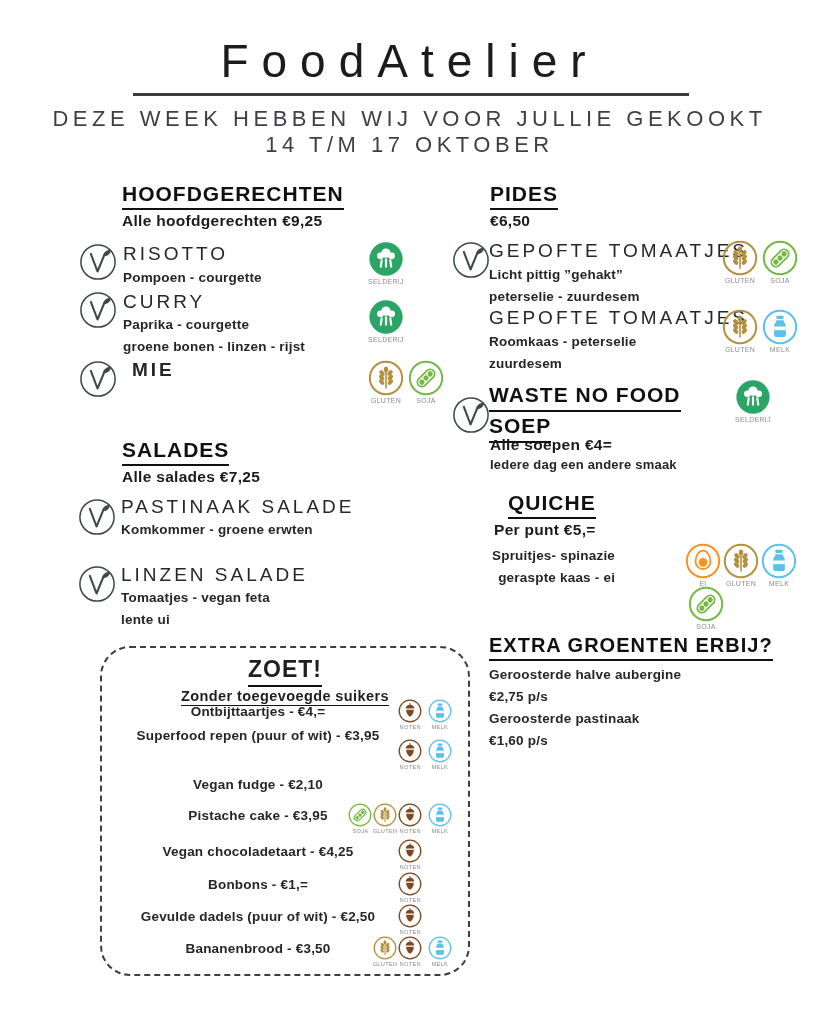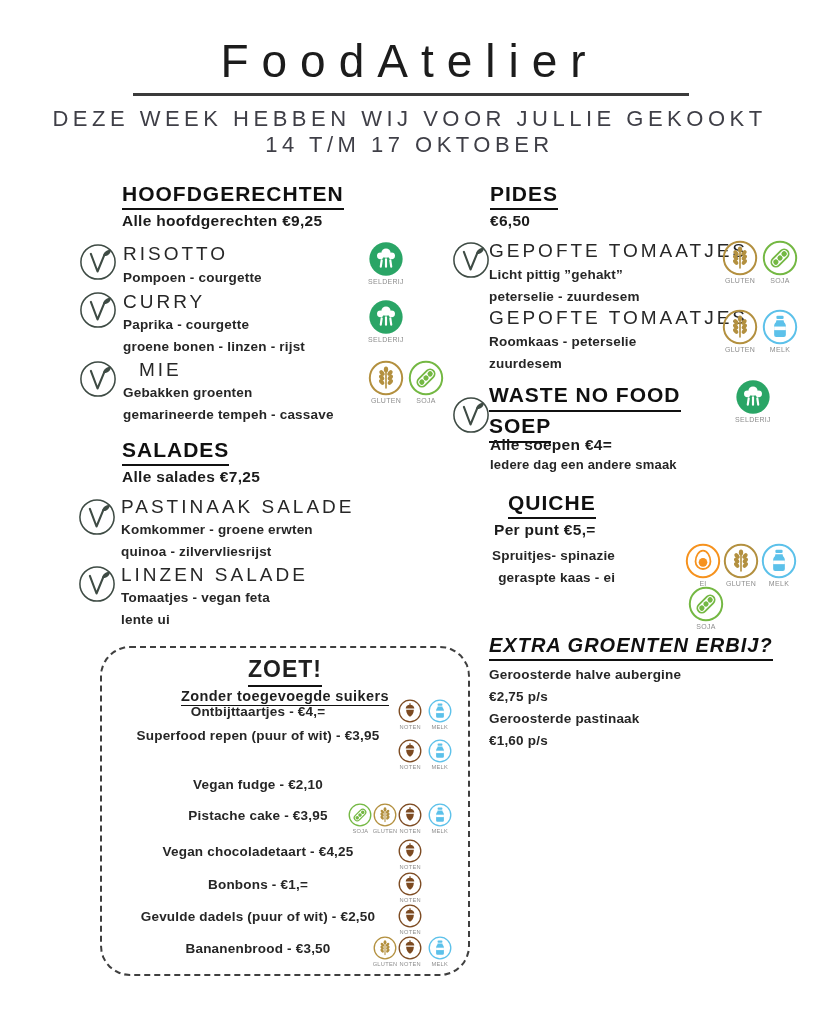--- a/index.html
+++ b/index.html
@@ -111,25 +111,21 @@
     <span class="blbl">SELDERIJ</span>
   </div>
 
   <span class="abs vicon" style="left:79px;top:360px;">
   <svg viewBox="0 0 40 40" xmlns="http://www.w3.org/2000/svg">
     <circle cx="20" cy="20" r="18" fill="none" stroke="#3e4b44" stroke-width="1.6"></circle>
     <path d="M12.5 11.5 L19.5 30 L26.5 13" fill="none" stroke="#3e4b44" stroke-width="2.2" stroke-linecap="round" stroke-linejoin="round"></path>
     <path d="M25.2 13.6 C26 8.8 30.5 6.8 33.6 7.4 C33.3 11.6 29.6 14.6 25.2 13.6 Z" fill="#3e4b44"></path>
   </svg>
 </span>
-  <div class="abs item-title" style="left:139px;top:359px;">MIE</div>
-  <div class="abs item-desc" style="left:123px;top:382px;">
-    <div>Gebakken groenten</div>
-    <div>gemarineerde tempeh - cassave</div>
-  </div>
+  <div class="abs item-title" style="left:132px;top:359px;font-weight:bold;">MIE</div>
   <div class="abs badges" style="left:366px;top:360px;">
     <span class="badge">
       <span class="bicon">
   <svg viewBox="0 0 40 40" xmlns="http://www.w3.org/2000/svg">
     <circle cx="20" cy="20" r="18" fill="none" stroke="#b3903f" stroke-width="2.2"></circle>
     <g fill="#b3903f">
       <ellipse cx="20" cy="10.5" rx="2.4" ry="3.4"></ellipse>
       <ellipse cx="15.6" cy="14.5" rx="2.3" ry="3.6" transform="rotate(-38 15.6 14.5)"></ellipse>
       <ellipse cx="24.4" cy="14.5" rx="2.3" ry="3.6" transform="rotate(38 24.4 14.5)"></ellipse>
       <ellipse cx="15.2" cy="19.5" rx="2.3" ry="3.6" transform="rotate(-38 15.2 19.5)"></ellipse>
@@ -164,21 +160,20 @@
   <span class="abs vicon" style="left:78px;top:498px;">
   <svg viewBox="0 0 40 40" xmlns="http://www.w3.org/2000/svg">
     <circle cx="20" cy="20" r="18" fill="none" stroke="#3e4b44" stroke-width="1.6"></circle>
     <path d="M12.5 11.5 L19.5 30 L26.5 13" fill="none" stroke="#3e4b44" stroke-width="2.2" stroke-linecap="round" stroke-linejoin="round"></path>
     <path d="M25.2 13.6 C26 8.8 30.5 6.8 33.6 7.4 C33.3 11.6 29.6 14.6 25.2 13.6 Z" fill="#3e4b44"></path>
   </svg>
 </span>
   <div class="abs item-title" style="left:121px;top:496px;">PASTINAAK SALADE</div>
   <div class="abs item-desc" style="left:121px;top:519px;">
     <div>Komkommer - groene erwten</div>
-    <div>quinoa - zilvervliesrijst</div>
   </div>
 
   <span class="abs vicon" style="left:78px;top:565px;">
   <svg viewBox="0 0 40 40" xmlns="http://www.w3.org/2000/svg">
     <circle cx="20" cy="20" r="18" fill="none" stroke="#3e4b44" stroke-width="1.6"></circle>
     <path d="M12.5 11.5 L19.5 30 L26.5 13" fill="none" stroke="#3e4b44" stroke-width="2.2" stroke-linecap="round" stroke-linejoin="round"></path>
     <path d="M25.2 13.6 C26 8.8 30.5 6.8 33.6 7.4 C33.3 11.6 29.6 14.6 25.2 13.6 Z" fill="#3e4b44"></path>
   </svg>
 </span>
   <div class="abs item-title" style="left:121px;top:564px;">LINZEN SALADE</div>
@@ -579,21 +574,21 @@
       <rect x="8.5" y="15" width="23" height="10" rx="5" fill="none" stroke="#74b843" stroke-width="2"></rect>
       <circle cx="13.5" cy="20" r="2.9" fill="#74b843"></circle>
       <circle cx="20" cy="20" r="2.9" fill="#74b843"></circle>
       <circle cx="26.5" cy="20" r="2.9" fill="#74b843"></circle>
     </g>
   </svg>
 </span>
     <span class="blbl">SOJA</span>
   </div>
 
-  <div class="abs sec-heading" style="left:489px;top:634px;font-size:20px;font-style:italic;"><span class="ul">EXTRA GROENTEN ERBIJ?</span></div>
+  <div class="abs sec-heading" style="left:489px;top:634px;font-size:20px;"><span class="ul">EXTRA GROENTEN ERBIJ?</span></div>
   <div class="abs item-desc" style="left:489px;top:664px;">
     <div>Geroosterde halve aubergine</div>
     <div>€2,75 p/s</div>
     <div>Geroosterde pastinaak</div>
     <div>€1,60 p/s</div>
   </div>
 
 </div>
 
 </body></html>

